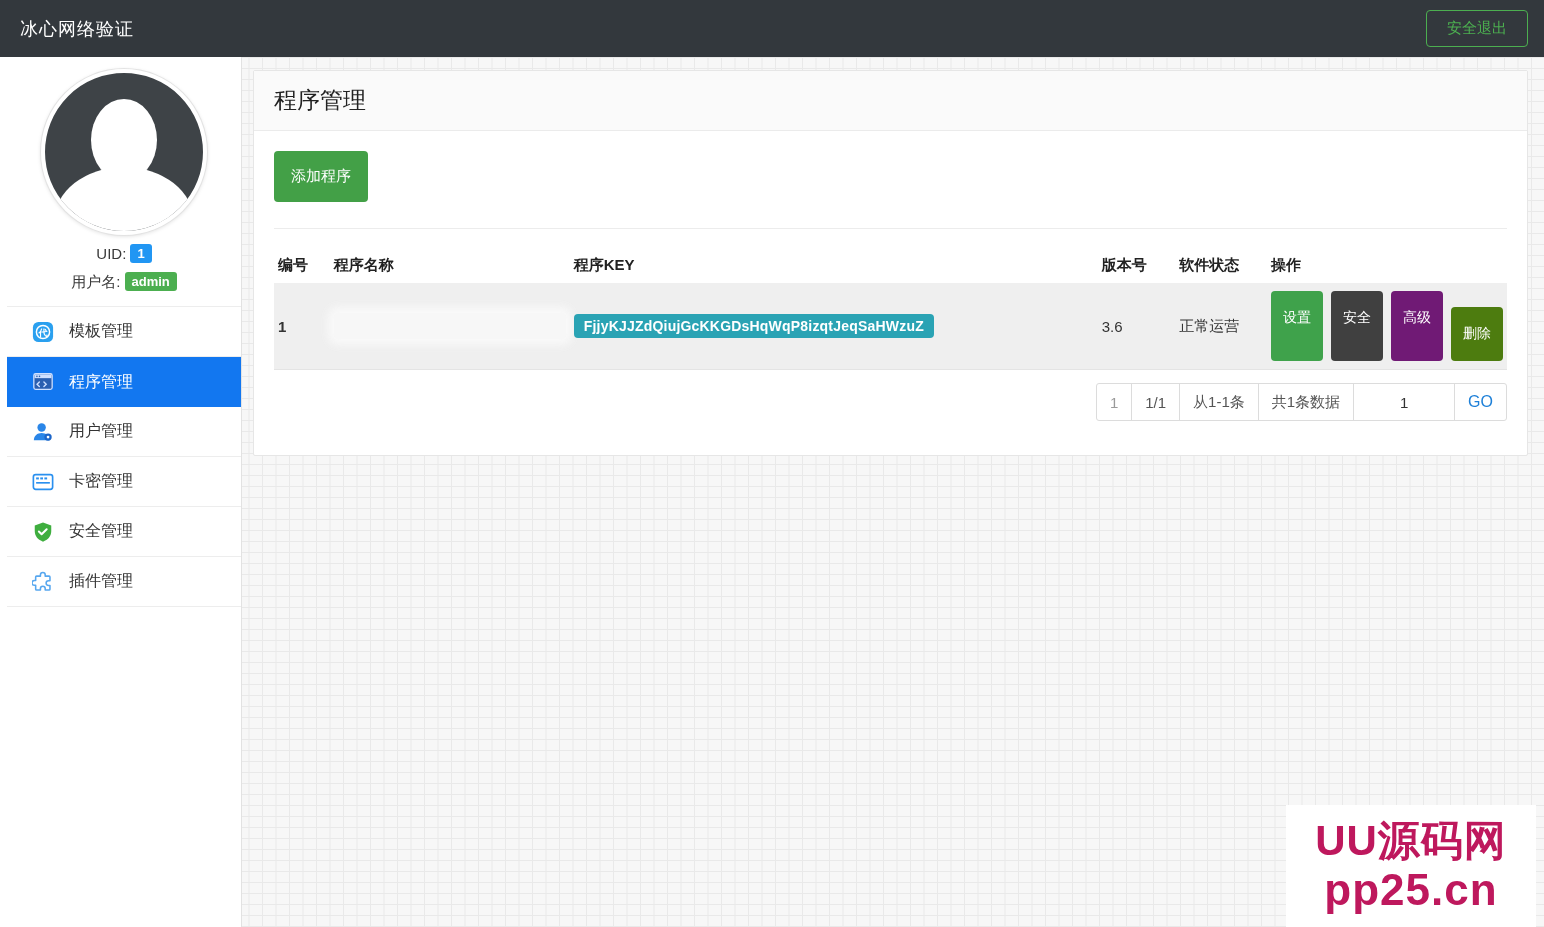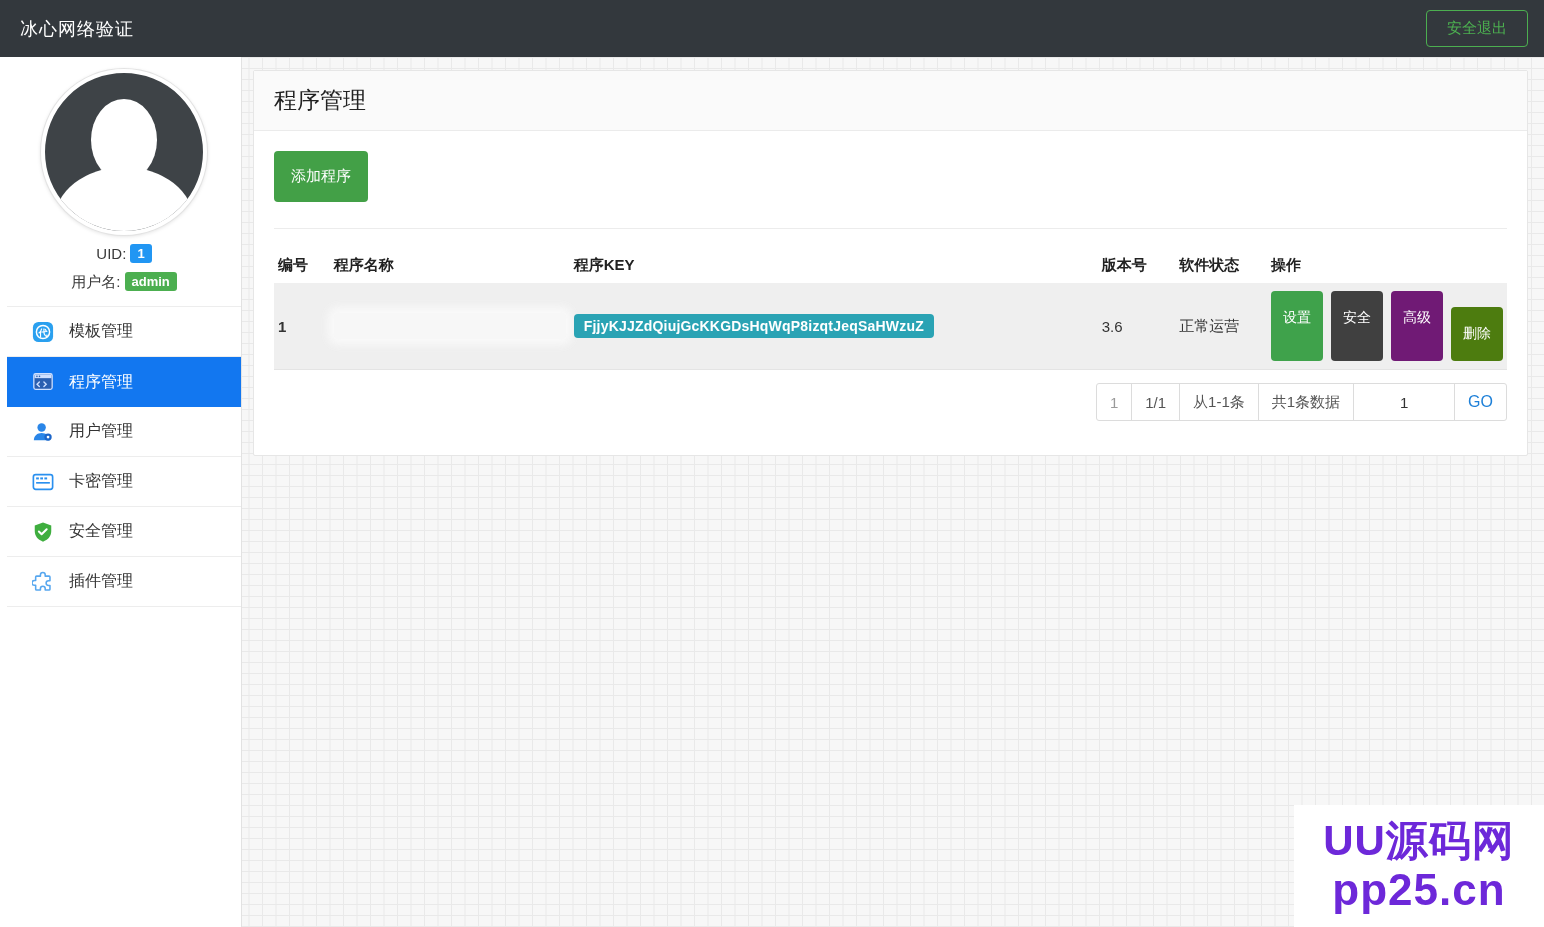--- a/index.html
+++ b/index.html
@@ -126,24 +126,24 @@
   .pager > div:first-child { border-left: none; color: #9a9a9a; }
   .pager .pg-input-cell { padding: 0; }
   .pager input {
     width: 100px; height: 100%; border: none; outline: none;
     text-align: center; font-size: 15px; color: #333; font-family: inherit;
   }
   .pager .pg-go { color: #1e80d8; cursor: pointer; font-size: 16px; }
 
   
   .watermark {
-    position: absolute; right: 0; bottom: 0; width: 250px; height: 122px;
+    position: absolute; right: 8px; bottom: 0; width: 250px; height: 122px;
     background: #fff; z-index: 40;
     display: flex; flex-direction: column; align-items: center; justify-content: center;
-    line-height: 1.15; color: #6d28d9; font-weight: bold;
+    line-height: 1.15; color: #be185d; font-weight: bold;
   }
   .watermark .wm1 { font-size: 42px; letter-spacing: 1px; }
   .watermark .wm2 { font-size: 44px; letter-spacing: 1px; }
 
   svg { display: block; }
 </style>
 </head>
 <body>
 
 <div class="topbar">

